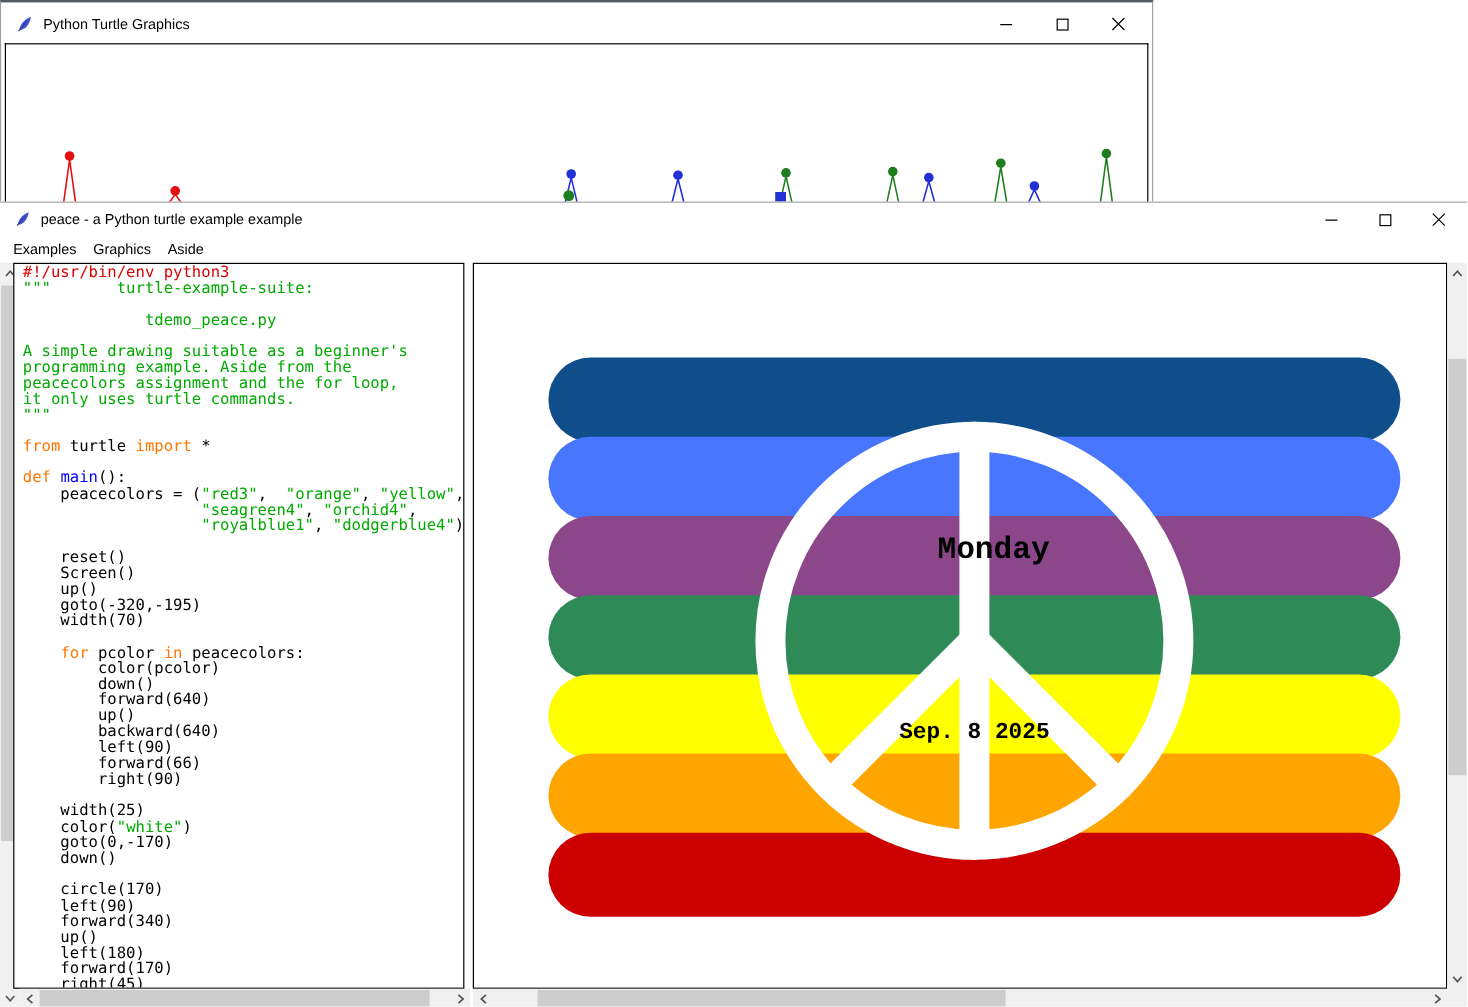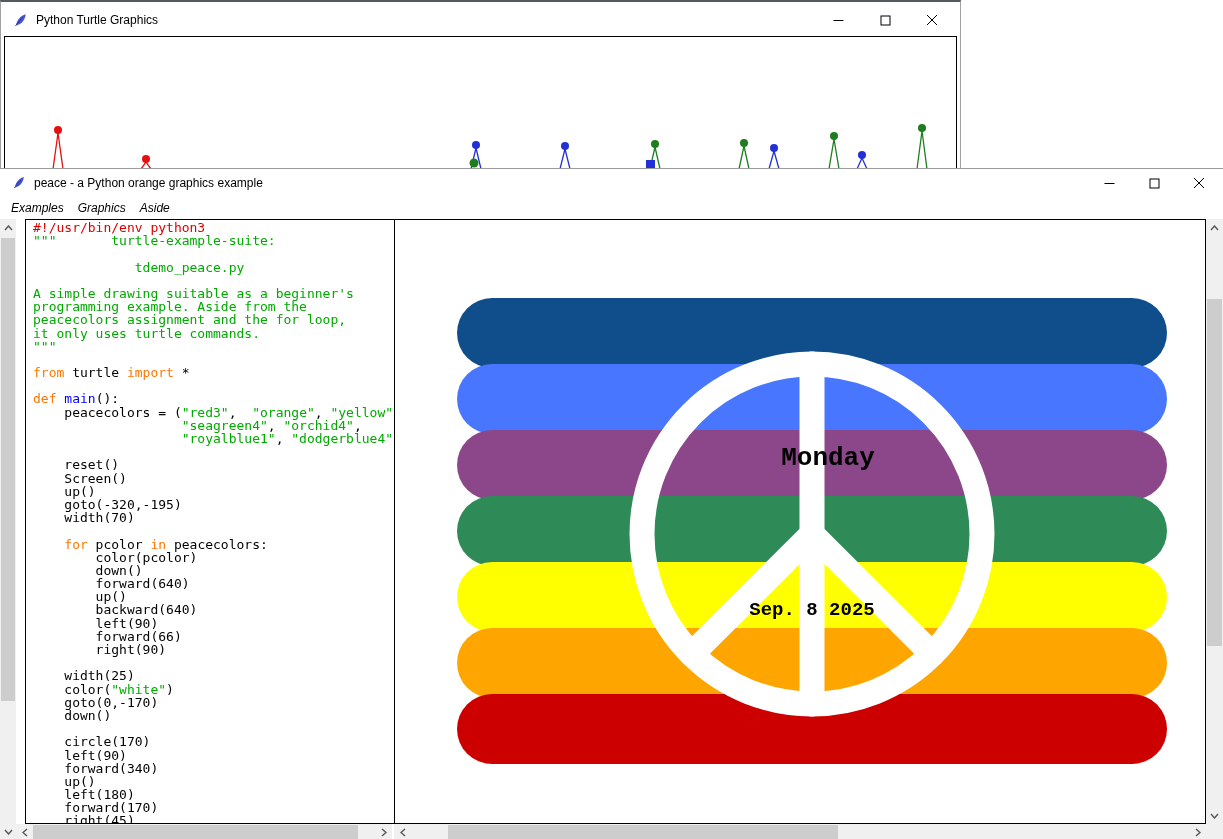--- a/index.html
+++ b/index.html
@@ -13,28 +13,28 @@
   .bg-titlebar { left:0; top:2px; width:959px; height:32px; background:#fff; display:flex; align-items:center; }
   .fg-window { left:0; top:168px; width:1223px; height:671px; background:#fff; border-top:1px solid #9a9a9a; }
   .fg-titlebar { left:0; top:0; width:1223px; height:28px; background:#fff; display:flex; align-items:center; }
   .title-text { font-size:12px; color:#000; margin-left:8px; white-space:nowrap; }
   .win-controls { position:absolute; right:6px; top:0; height:100%; display:flex; align-items:center; }
   .winbtn { width:36px; height:100%; display:flex; align-items:center; justify-content:center; }
   .app-icon { margin-left:12px; display:flex; align-items:center; }
 
   
   .menubar { left:0; top:28px; width:1223px; height:22px; background:#fff; display:flex; align-items:center; padding-left:10px; }
-  .menu-item { font-size:12px; color:#000; margin-right:12px; padding:2px 1px; white-space:nowrap;font-style:italic; }
+  .menu-item { font-size:12px; color:#000; margin-right:12px; padding:2px 1px; white-space:nowrap; }
 
   
   .bg-canvas { left:3px; top:34px; width:953px; height:134px; background:#fff;
                border:1px solid #000; border-bottom:none; }
 
   
-  .text-pane { left:25px; top:50px; width:376px; height:605px; background:#fff; border:1px solid #000; overflow:hidden; }
+  .text-pane { left:11px; top:50px; width:376px; height:605px; background:#fff; border:1px solid #000; overflow:hidden; }
   .code { font-family:"DejaVu Sans Mono", monospace; font-size:13px; line-height:13.2px;
           white-space:pre; padding:1px 0 0 7px; }
   .code-line { height:13.2px; }
 
   
   .peace-canvas { left:394px; top:50px; width:812px; height:605px; background:#fff; border:1px solid #000; overflow:hidden; }
 
   
   .scroll { background:#f0f0f0; }
   .thumb { position:absolute; background:#cdcdcd; }
@@ -102,21 +102,21 @@
   </div>
 
   <div class="abs fg-window">
     <div class="abs fg-titlebar">
       <span class="app-icon">
         <svg width="14" height="14" viewBox="0 0 16 16">
           <path d="M13.6 1.2 C9.2 2.2 5.2 6.2 3.7 10.8 L3.1 13.2 L5.4 12.6 C9.9 11 12.7 6.8 13.6 1.2 Z" fill="#4553ce"></path>
           <path d="M2.6 13.8 L10.2 4.6" stroke="#2b3a9e" stroke-width="1" fill="none"></path>
         </svg>
       </span>
-      <span class="title-text">peace - a Python orange graphics example</span>
+      <span class="title-text">peace - a Python turtle example example</span>
       <span class="win-controls">
         <span class="winbtn">
           <svg width="11" height="11" viewBox="0 0 11 11">
               <line x1="0.5" y1="5.5" x2="10.5" y2="5.5" stroke="#000" stroke-width="1"></line>
             </svg>
         </span>
         <span class="winbtn" style="margin-left:9px">
           <svg width="11" height="11" viewBox="0 0 11 11">
               <rect x="1" y="1" width="9" height="9" fill="none" stroke="#000" stroke-width="1"></rect>
             </svg>

